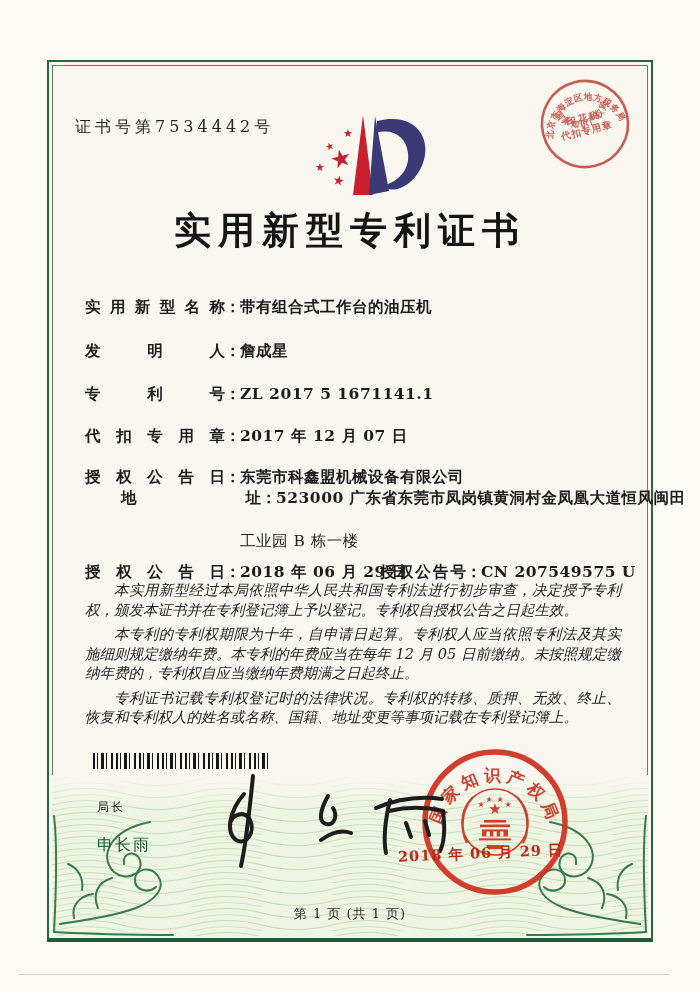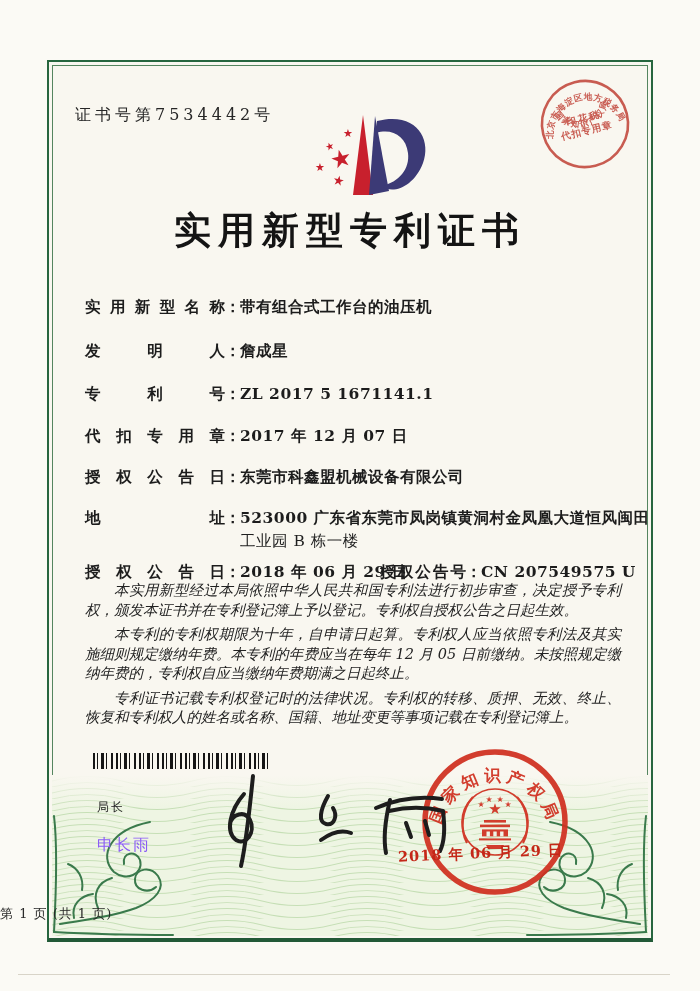--- a/index.html
+++ b/index.html
@@ -25,21 +25,21 @@
     position:absolute; left:52px; top:775px; width:596px; height:161px;
     z-index:1; overflow:hidden;
   }
   .band-fade{
     position:absolute; left:0; top:0; width:100%; height:34px;
     background:linear-gradient(#f9f7f0,rgba(249,247,240,0)); z-index:2;
   }
   .flourish{position:absolute; z-index:2;}
   
   .cert-no{
-    position:absolute; left:75px; top:105px; font-size:16px;
+    position:absolute; left:75px; top:117px; font-size:16px;
     letter-spacing:4px; z-index:3; color:#262626;
   }
   .logo{position:absolute; left:296px; top:106px; z-index:3;}
   .tax-stamp{
     position:absolute; left:537px; top:76px; z-index:4;
     transform:rotate(-14deg); opacity:.88;
   }
   .title{
     position:absolute; left:0; top:206px; width:700px; text-align:center;
     font-size:37px; font-weight:700; letter-spacing:7px; color:#141414;
@@ -65,30 +65,30 @@
     position:absolute; left:93px; top:753px; width:176px; height:16px; z-index:3;
     background-image:repeating-linear-gradient(90deg,
       #161616 0 2px, transparent 2px 4px,
       #161616 4px 5px, transparent 5px 8px,
       #161616 8px 11px, transparent 11px 13px,
       #161616 13px 14px, transparent 14px 18px,
       #161616 18px 20px, transparent 20px 23px);
   }
   
   .director-title{position:absolute; left:97px; top:799px; font-size:12px; z-index:4; letter-spacing:2px; color:#222;}
-  .director-name{position:absolute; left:97px; top:835px; font-size:16px; z-index:4; letter-spacing:2px; color:#8b5cf6;}
+  .director-name{position:absolute; left:97px; top:835px; font-size:16px; z-index:4; letter-spacing:2px; color:#14532d;}
   .signature{position:absolute; left:192px; top:766px; z-index:5;}
   .seal{position:absolute; left:417px; top:744px; z-index:4; opacity:.93;}
   .seal-date{
     position:absolute; left:398px; top:844px; width:170px; z-index:5;
     font-size:14.5px; font-weight:700; color:#c42718; letter-spacing:1px;
     transform:rotate(-2.5deg); white-space:nowrap;
   }
   .footer{
-    position:absolute; left:0; top:905px; width:700px; 
+    position:absolute; left:0; top:905px; width:700px; text-align:center;
     font-size:13px; z-index:4; color:#2a2a2a; letter-spacing:1px;
   }
   .scan-edge{position:absolute; left:18px; right:30px; top:974px; height:1px; background:#d8d4c8; z-index:0;}
 </style>
 </head>
 <body>
 
 <div class="page">
 
   <div class="frame">
@@ -173,21 +173,21 @@
   </div>
   <div class="row" style="top:384px;">
     <span class="lbl">专利号</span><span class="colon">：</span><span class="val">ZL 2017 5 1671141.1</span>
   </div>
   <div class="row" style="top:426px;">
     <span class="lbl">代扣专用章</span><span class="colon">：</span><span class="val">2017 年 12 月 07 日</span>
   </div>
   <div class="row" style="top:467px;">
     <span class="lbl">授权公告日</span><span class="colon">：</span><span class="val">东莞市科鑫盟机械设备有限公司</span>
   </div>
-  <div class="row" style="top:508px;">
+  <div class="row" style="top:488px;margin-left:36px;">
     <span class="lbl">地址</span><span class="colon">：</span><span class="val">523000 广东省东莞市凤岗镇黄洞村金凤凰大道恒风闽田</span>
   </div>
   <div class="addr2">工业园 B 栋一楼</div>
   <div class="row" style="top:562px;">
     <span class="lbl">授权公告日</span><span class="colon">：</span><span class="val">2018 年 06 月 29 日</span>
   </div>
   <div class="row row2" style="top:562px;">
     <span class="lbl">授权公告号</span><span class="colon">：</span><span class="val">CN 207549575 U</span>
   </div>
 

